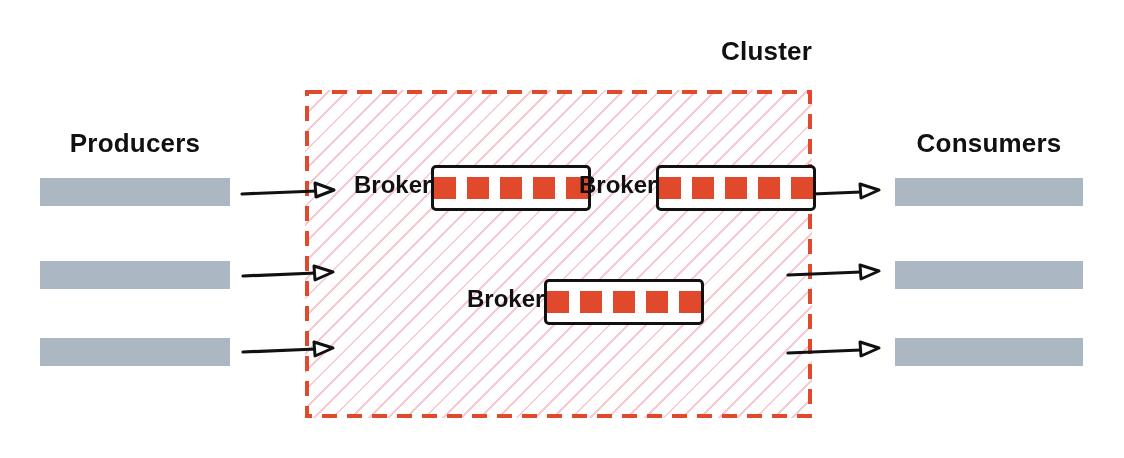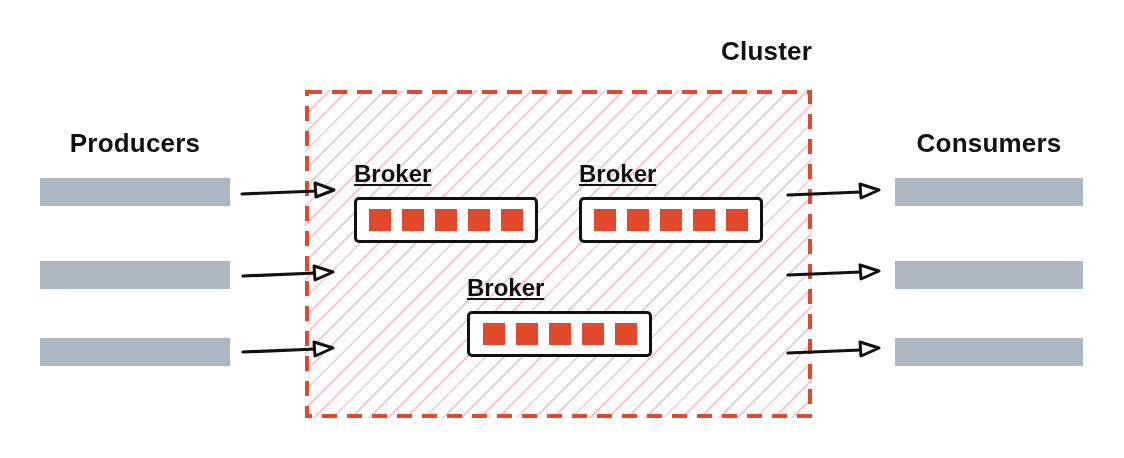--- a/index.html
+++ b/index.html
@@ -50,22 +50,22 @@
   .bar {
     position: absolute;
     height: 28px;
     background: var(--bar-gray);
   }
   .bar.left  { left: 40px;  width: 190px; }
   .bar.right { left: 895px; width: 188px; }
   .broker {
     position: absolute;
     display: flex;
-    flex-direction: column;
-    text-decoration: underline;
+    flex-direction: row;
+    align-items: center;
   }
   .broker-1 { left: 354px; top: 158px; width: 184px; }
   .broker-2 { left: 579px; top: 158px; width: 184px; }
   .broker-3 { left: 467px; top: 272px; width: 185px; }
   .broker-label {
     font-size: 24px;
     font-weight: 600;
     line-height: 32px;
     color: var(--ink);
   }

